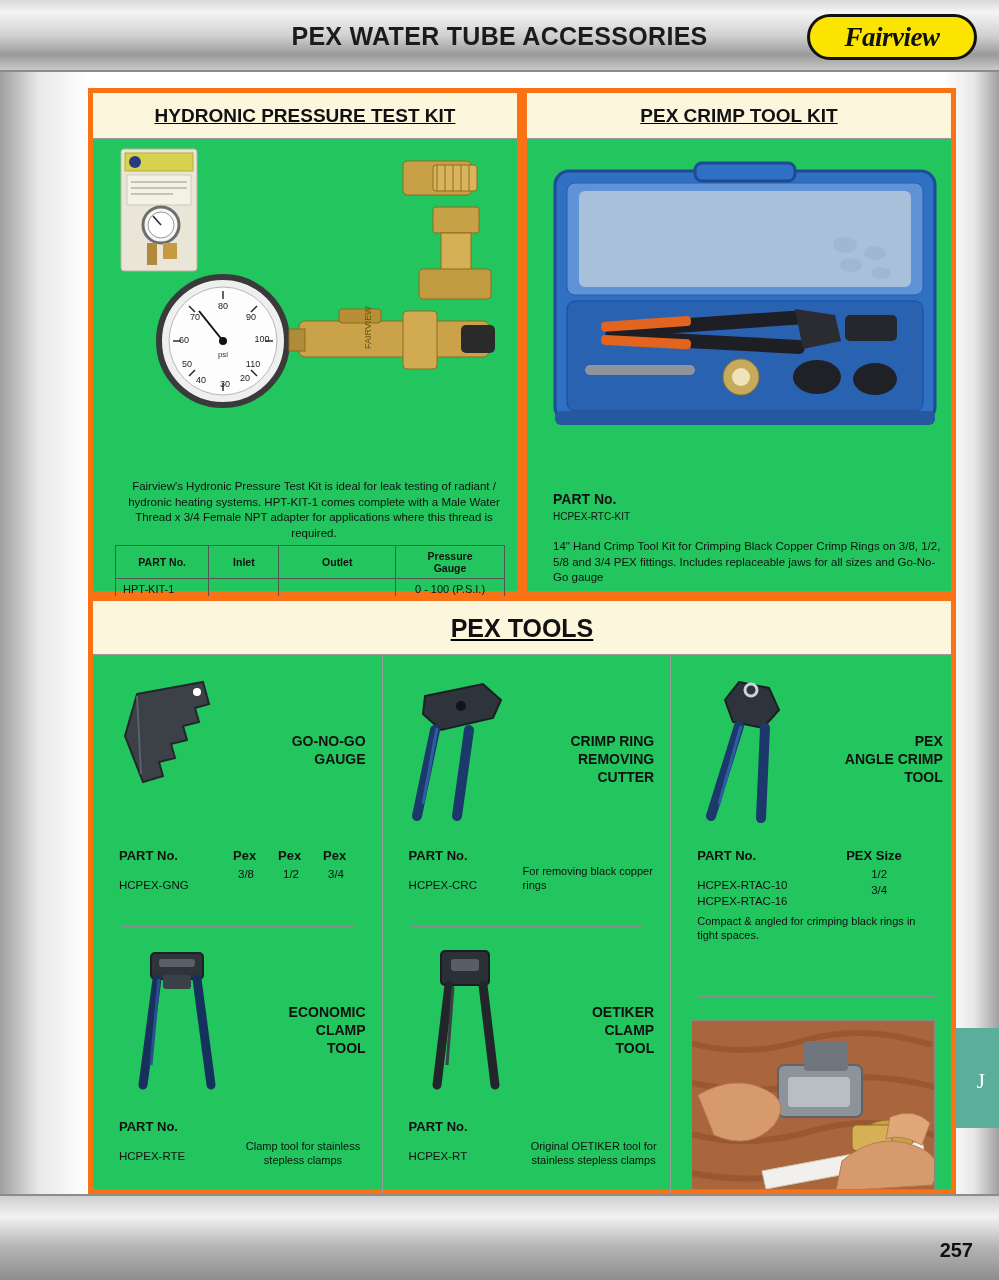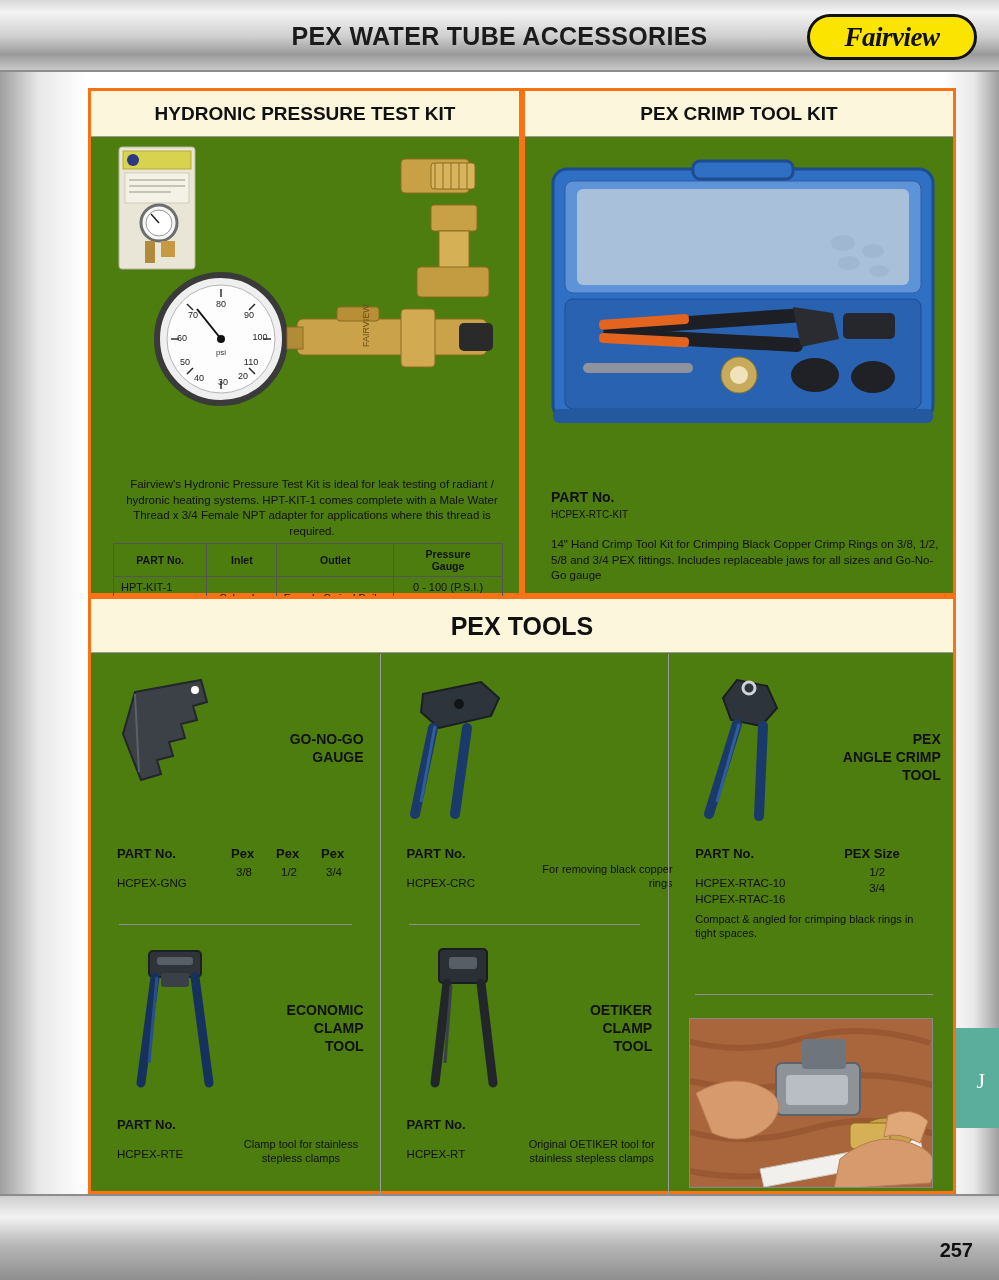--- a/index.html
+++ b/index.html
@@ -53,21 +53,21 @@
     position:absolute; left:0; bottom:0; width:999px; height:86px;
     background: linear-gradient(to bottom,#cfcfcf 0%, #f2f2f2 25%, #b5b5b5 60%, #8e8e8e 100%);
     border-top:2px solid #8c8c8c;
     text-align:right;
   }
   .page-number {
     position:absolute; right:26px; bottom:18px; font-size:20px; font-weight:bold; color:#111;
   }
 
   
-  .panel { position:absolute; background:#4d7c0f; border:3px solid #f97316; }
+  .panel { position:absolute; background:#22c55e; border:5px solid #f97316;text-decoration:underline; }
   .panel-title {
     background:#fbf6dc; text-align:center; font-weight:bold; color:#111;
     border-bottom:1px solid #9b9b9b;
   }
 
   #panel-hydronic { left:88px; top:88px; width:434px; height:508px; }
   #panel-crimpkit  { left:522px; top:88px; width:434px; height:508px; }
   #panel-pextools  { left:88px; top:596px; width:868px; height:598px; }
 
   .t1 { height:46px; line-height:46px; font-size:19px; }
@@ -329,23 +329,24 @@
       <div class="pt-cell">
         <div class="tool-img">
           <svg viewBox="0 0 140 150" width="140" height="150">
             <path d="M28 22 L86 10 L104 26 L96 44 L44 56 L26 40 Z" fill="#2e343b" stroke="#1b1f24" stroke-width="2"></path>
             <circle cx="64" cy="32" r="5" fill="#11151a"></circle>
             <path d="M38 56 L20 142" stroke="#1b3a6b" stroke-width="10" stroke-linecap="round"></path>
             <path d="M72 56 L60 142" stroke="#1b3a6b" stroke-width="10" stroke-linecap="round"></path>
             <path d="M40 54 L26 130" stroke="#2f5da1" stroke-width="3" fill="none"></path>
           </svg>
         </div>
+        <div class="tool-name">CRIMP RING<br>REMOVING<br>CUTTER</div>
         <div class="part-head">PART No.</div>
         <div class="part-val">HCPEX-CRC</div>
-        <div class="note" style="left:152px; top:208px; width:140px; text-align:right;">For removing black copper rings</div>
+        <div class="note" style="left:140px; top:208px; width:140px; text-align:left;">For removing black copper rings</div>
         <div class="cell-sep"></div>
       </div>
 
       <div class="pt-cell">
         <div class="tool-img">
           <svg viewBox="0 0 140 150" width="140" height="150">
             <rect x="44" y="6" width="48" height="34" rx="4" fill="#2b3036" stroke="#1a1e22" stroke-width="2"></rect>
             <rect x="54" y="14" width="28" height="12" rx="3" fill="#585e65"></rect>
             <path d="M52 40 L40 140" stroke="#22262b" stroke-width="9" stroke-linecap="round"></path>
             <path d="M86 40 L98 140" stroke="#22262b" stroke-width="9" stroke-linecap="round"></path>

